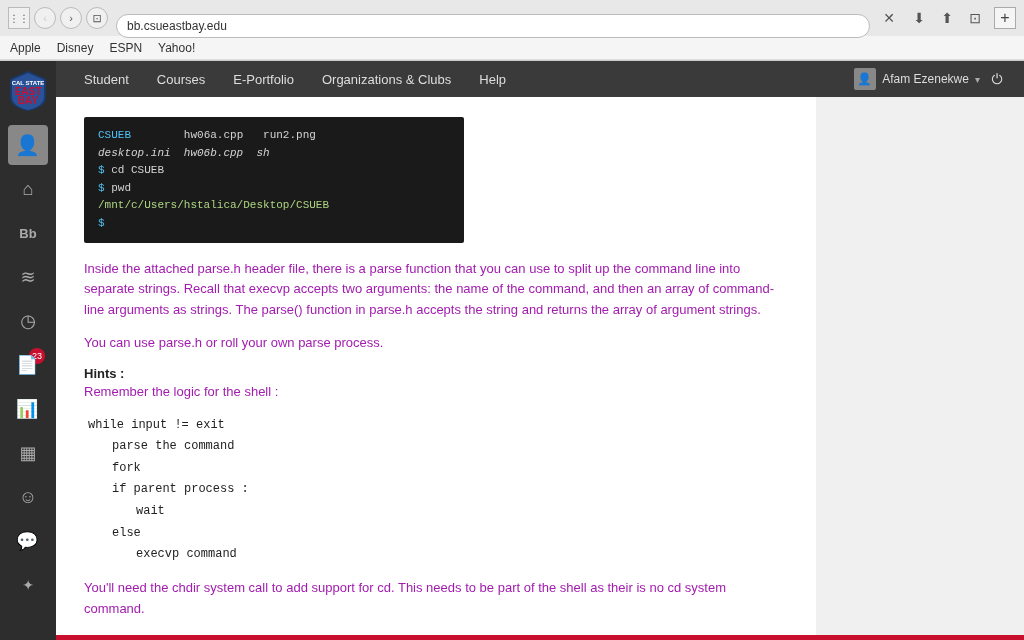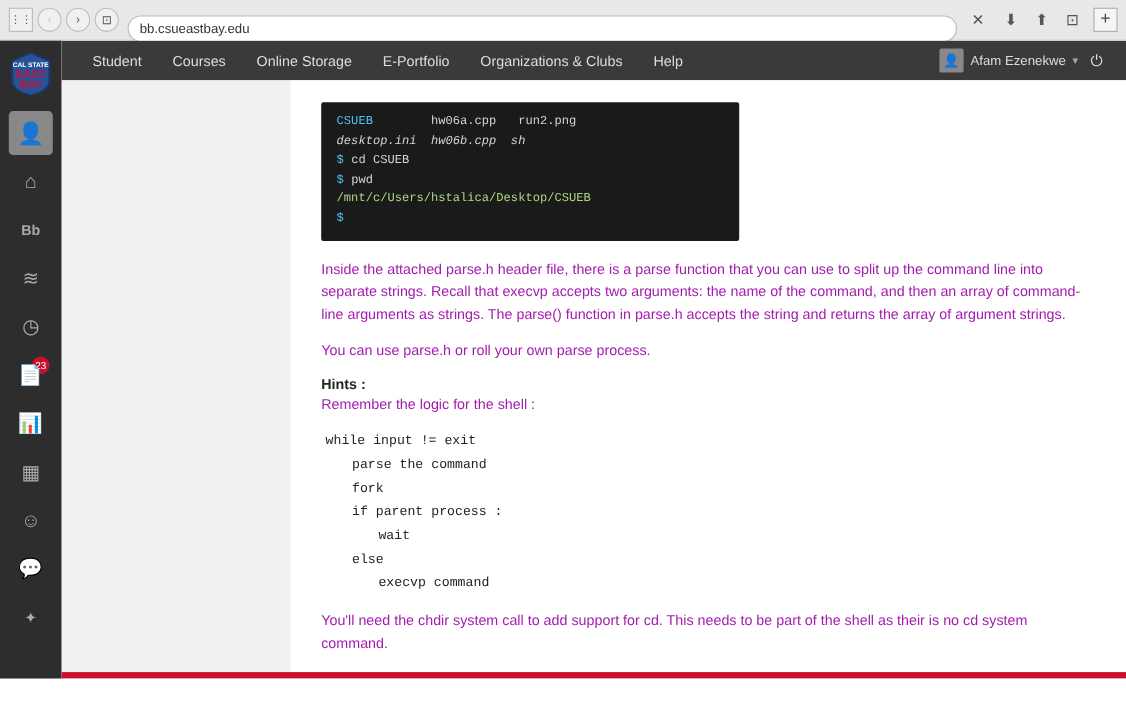--- a/index.html
+++ b/index.html
@@ -230,21 +230,21 @@
       font-size: 10px;
       color: #aaa;
     }
 
     
     .page-content {
       flex: 1;
       background: #f0f0f0;
       overflow-y: auto;
       display: flex;
-      justify-content: flex-end;
+      justify-content: flex-start;
       padding: 0;
     }
 
     .content-panel {
       background: #fff;
       width: 760px;
       padding: 20px 28px;
       min-height: 100%;
     }
 
@@ -308,20 +308,26 @@
     <div class="browser-icons">
       <div class="browser-icon-btn">✕</div>
     </div>
     <div class="browser-icons">
       <div class="browser-icon-btn">⬇</div>
       <div class="browser-icon-btn">⬆</div>
       <div class="browser-icon-btn">⊡</div>
     </div>
     <div class="plus-btn">+</div>
   </div>
+  <div class="bookmarks-bar">
+    <span class="bookmark-item">Apple</span>
+    <span class="bookmark-item">Disney</span>
+    <span class="bookmark-item">ESPN</span>
+    <span class="bookmark-item">Yahoo!</span>
+  </div>
 </div>
 
 <div class="main-layout">
 
   <div class="left-sidebar">
 
     <div class="sidebar-logo">
       <svg width="44" height="44" viewBox="0 0 44 44">
 
         <path d="M22 2 L40 10 L40 28 Q40 38 22 42 Q4 38 4 28 L4 10 Z" fill="#1a3a6c"></path>
@@ -367,21 +373,20 @@
     <div class="sidebar-icon">
       <span style="font-size:14px;">✦</span>
     </div>
   </div>
 
   <div class="content-area">
 
     <div class="top-nav">
       <div class="nav-item">Student</div>
       <div class="nav-item">Courses</div>
-      <div class="nav-item">Online Storage</div>
       <div class="nav-item">E-Portfolio</div>
       <div class="nav-item">Organizations &amp; Clubs</div>
       <div class="nav-item">Help</div>
       <div class="nav-user">
         <div class="user-avatar-small">👤</div>
         <span>Afam Ezenekwe</span>
         <span class="dropdown-arrow">▾</span>
         <div class="power-btn">⏻</div>
       </div>
     </div>

